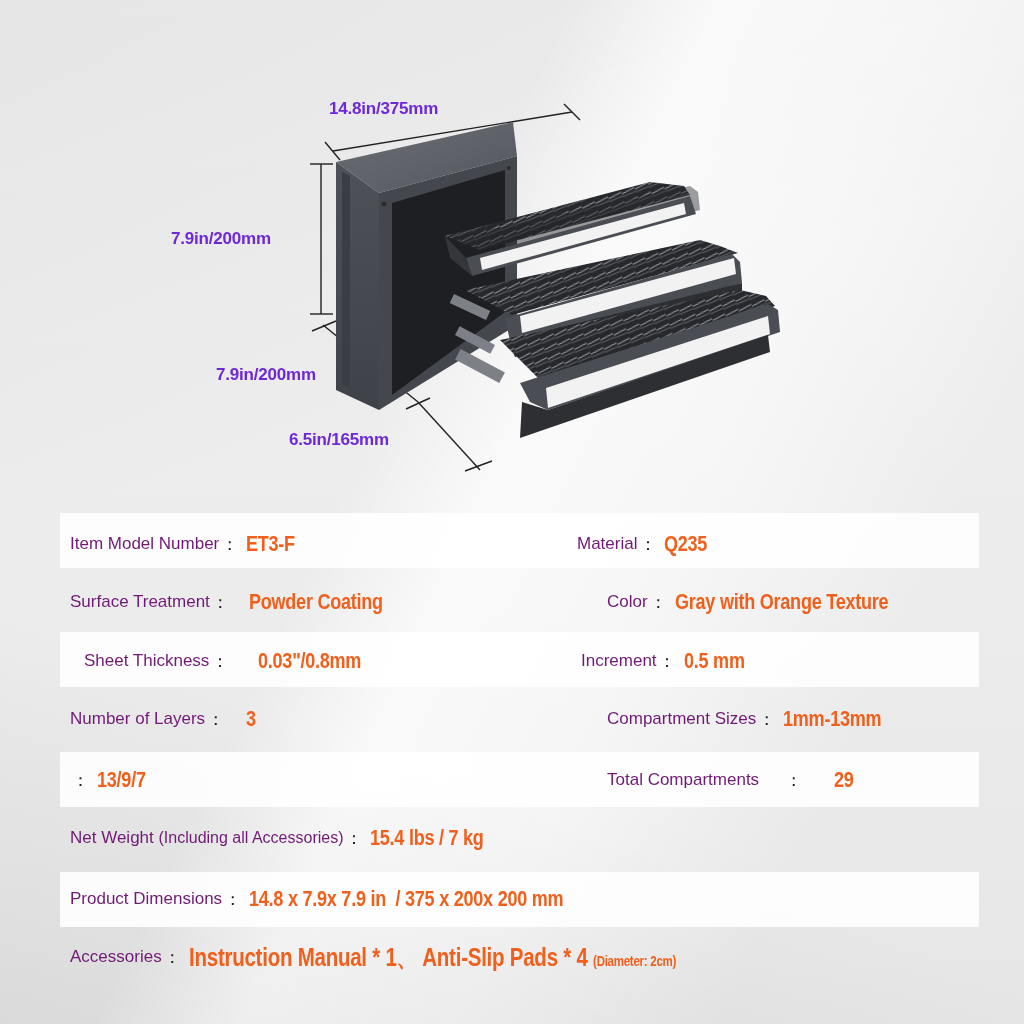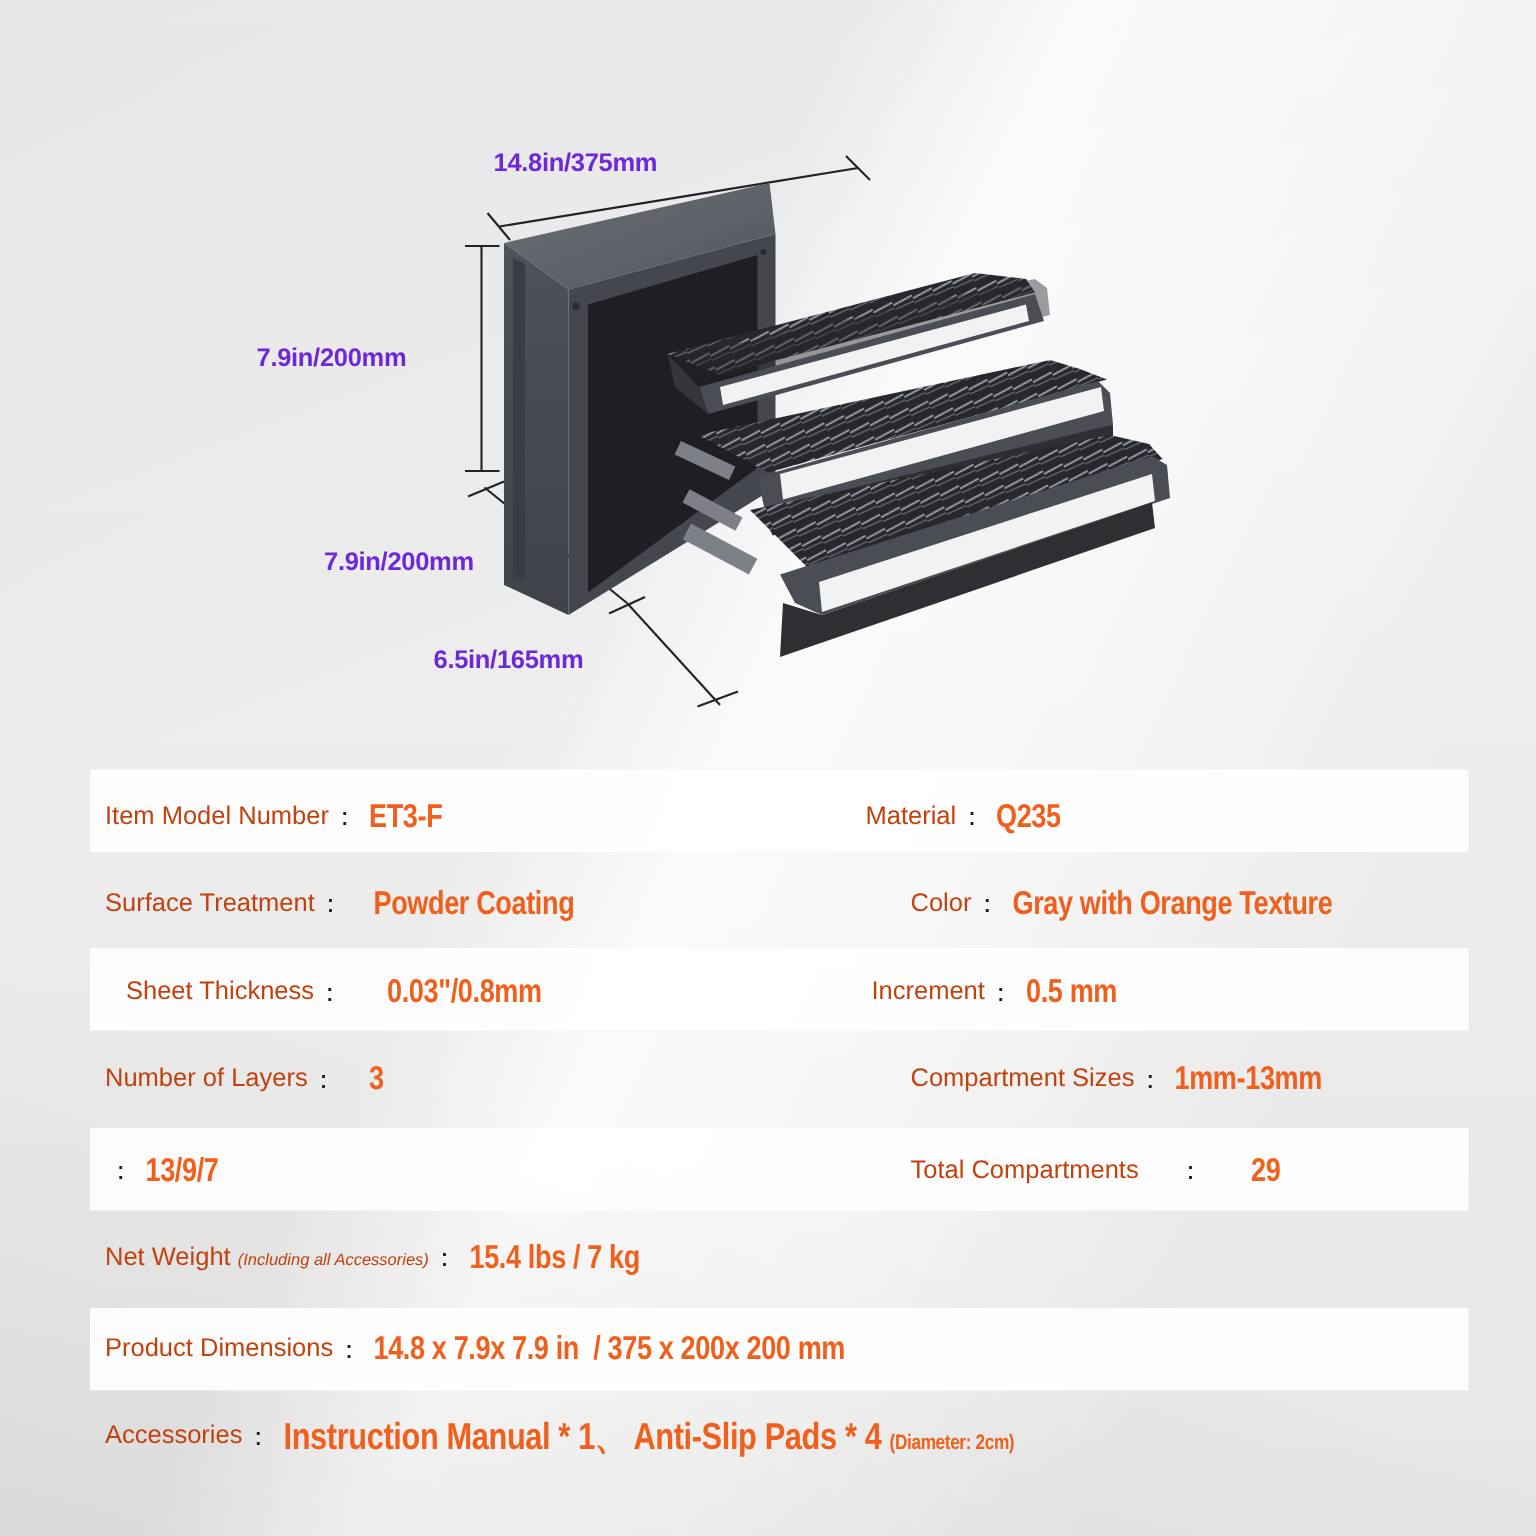--- a/index.html
+++ b/index.html
@@ -34,22 +34,22 @@
   .specs { position: absolute; left: 0; top: 0; width: 1024px; height: 1024px; }
   .band {
     position: absolute; left: 60px; width: 919px; height: 55px;
     background: rgba(255,255,255,0.88);
   }
   .row { position: absolute; left: 0; width: 1024px; height: 40px; }
   .cell {
     position: absolute; top: 0; height: 40px; display: flex; align-items: center;
     white-space: nowrap;
   }
-  .lbl { font-size: 17px; color: #c2410c; font-family: "Liberation Sans", sans-serif; }
-  .lbl .small { font-size: 11px; font-style: italic; }
+  .lbl { font-size: 17px; color: #701a75; font-family: "Liberation Sans", sans-serif; }
+  .lbl .small { font-size: 16px; }
   .colon { font-size: 17px; color: #1c1c1c; margin: 0 8px 0 2px; }
   .val {
     font-family: "Liberation Sans", sans-serif; font-weight: bold;
     color: #f0601c; font-size: 22px; letter-spacing: -0.3px;
     transform: scaleX(0.82); transform-origin: left center; display: inline-block;
   }
   .val.big { font-size: 25px; }
   .val .tiny { font-size: 14px; }
 </style>
 </head>

